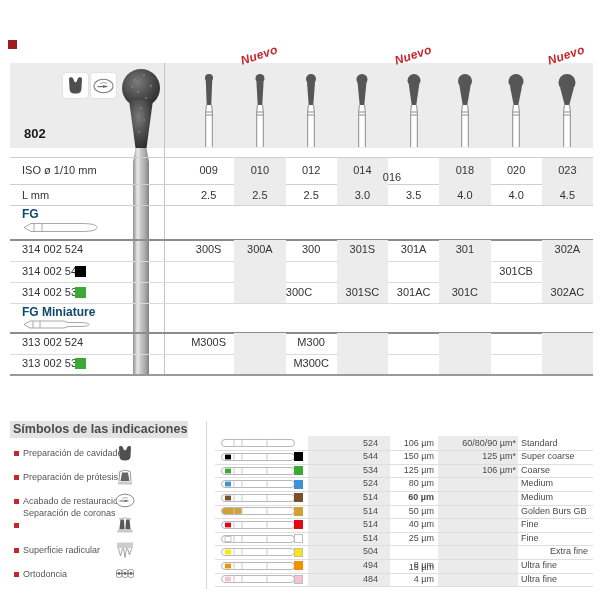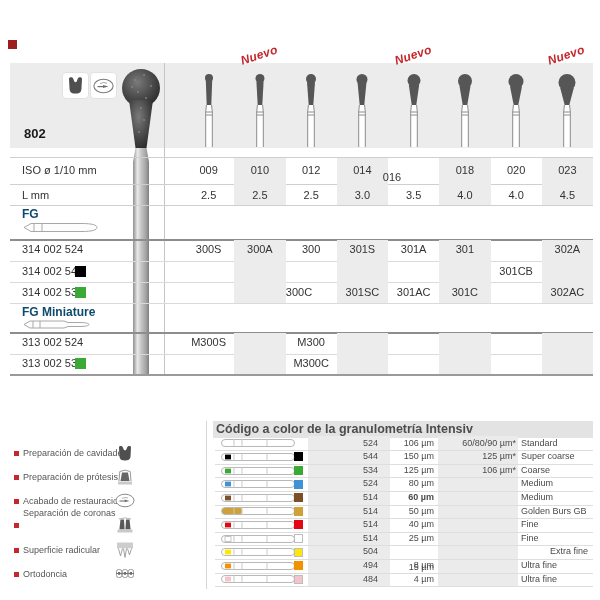--- a/index.html
+++ b/index.html
@@ -213,21 +213,21 @@
       <div class="cellval" style="left:440.875px;top:285.5px;width:48px;">301C</div>
       <div class="cellval" style="left:543.375px;top:285.5px;width:48px;">302AC</div>
       <div class="rowlabel" style="top:336px;">313 002 524</div>
       <div class="cellval" style="left:184.625px;top:336px;width:48px;">M300S</div>
       <div class="cellval" style="left:287.125px;top:336px;width:48px;">M300</div>
       <div class="rowlabel" style="top:357px;">313 002 534</div>
       <div class="codeswatch" style="left:75px;top:358px;background:#3aaa35;"></div>
       <div class="cellval" style="left:287.125px;top:357px;width:48px;">M300C</div>
     </div>
 
-  <div class="paneltitle" style="left:213px;top:421px;width:380px;">Código a color de la granulometría Intensiv</div>
+  <div class="paneltitle" style="left:10px;top:421px;width:178px;">Símbolos de las indicaciones</div>
   <div class="vline" style="left:206px;top:421px;height:168px;background:#d6d6d6;"></div>
 
   <div class="band" style="left:308px;top:436px;width:82px;height:151px;background:#ebebeb;"></div>
   <div class="band" style="left:438px;top:436px;width:80px;height:151px;background:#ebebeb;"></div>
 
   <div id="dyn-symbols">
       <div class="symbullet" style="left:14px;top:450.5px;background:#c5272d;"></div>
       <div class="symitem-label" style="left:23px;top:448px;">Preparación de cavidades</div>
       <svg class="abs" style="left:115px;top:444px;" width="20" height="18" viewBox="0 0 20 18">
         <path d="M4,3.5 C4,1.6 7,1.6 7.8,3.3 L8.7,5.4 C9.4,6.6 10.6,6.6 11.3,5.4 L12.2,3.3 C13,1.6 16,1.6 16,3.5 L15.5,12.8 C15.2,15.6 13.2,16.5 10,16.5 C6.8,16.5 4.8,15.6 4.5,12.8 Z" fill="#4f4f4f"></path>

